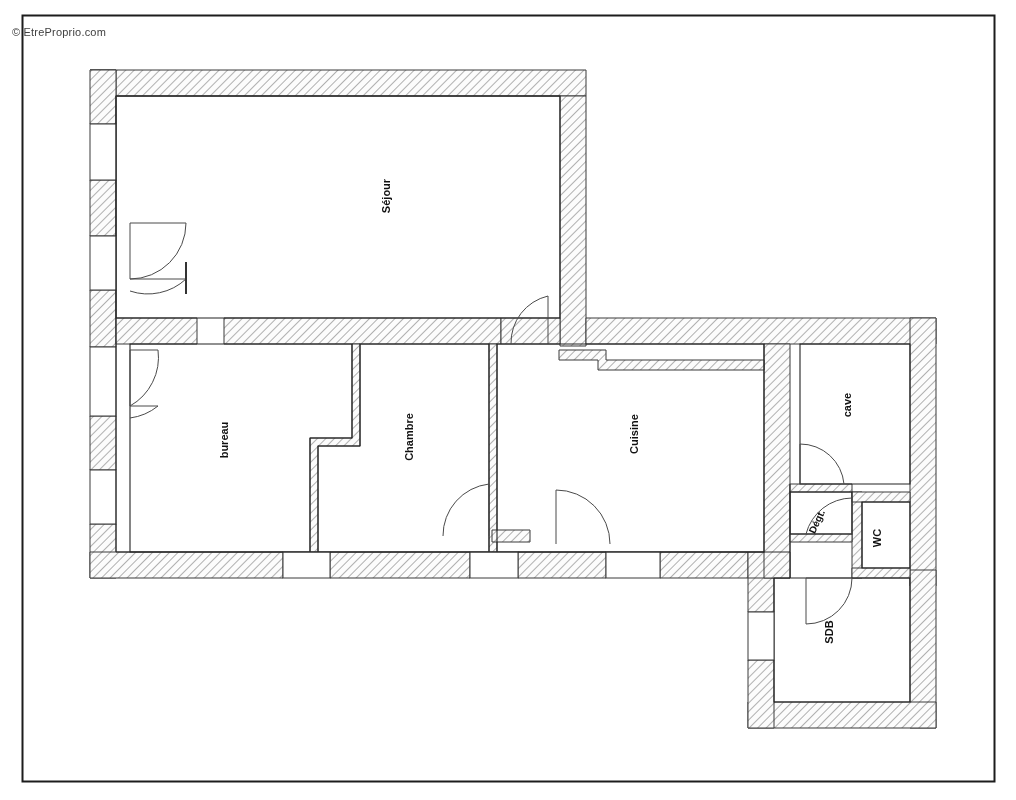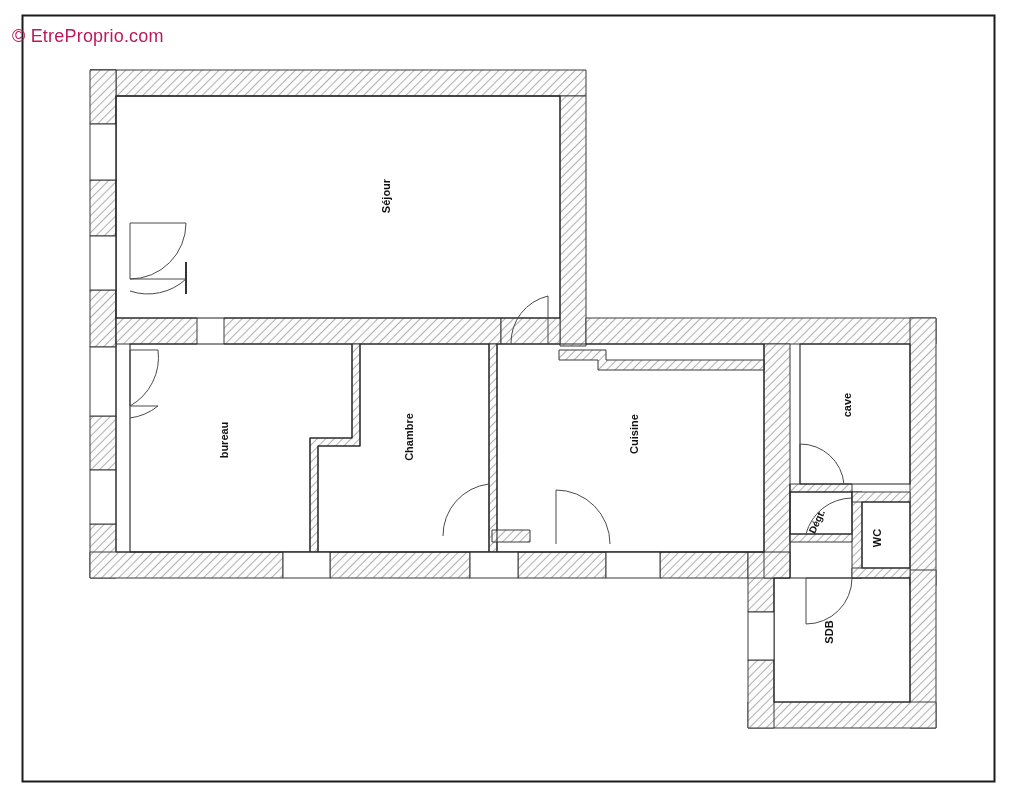--- a/index.html
+++ b/index.html
@@ -18,23 +18,23 @@
     position: absolute;
     left: 0; top: 0;
     width: 1016px;
     height: 800px;
   }
   .watermark {
     position: absolute;
     left: 12px;
     top: 26px;
     font-family: "Liberation Sans", sans-serif;
-    font-size: 18px;
+    font-size: 11px;
     font-weight: 400;
-    color: #be185d;
+    color: #404040;
     letter-spacing: 0.2px;
     white-space: nowrap;
     user-select: none;
   }
   .room-label {
     font-family: "Liberation Sans", sans-serif;
     font-weight: bold;
     fill: #111111;
   }
 </style>

